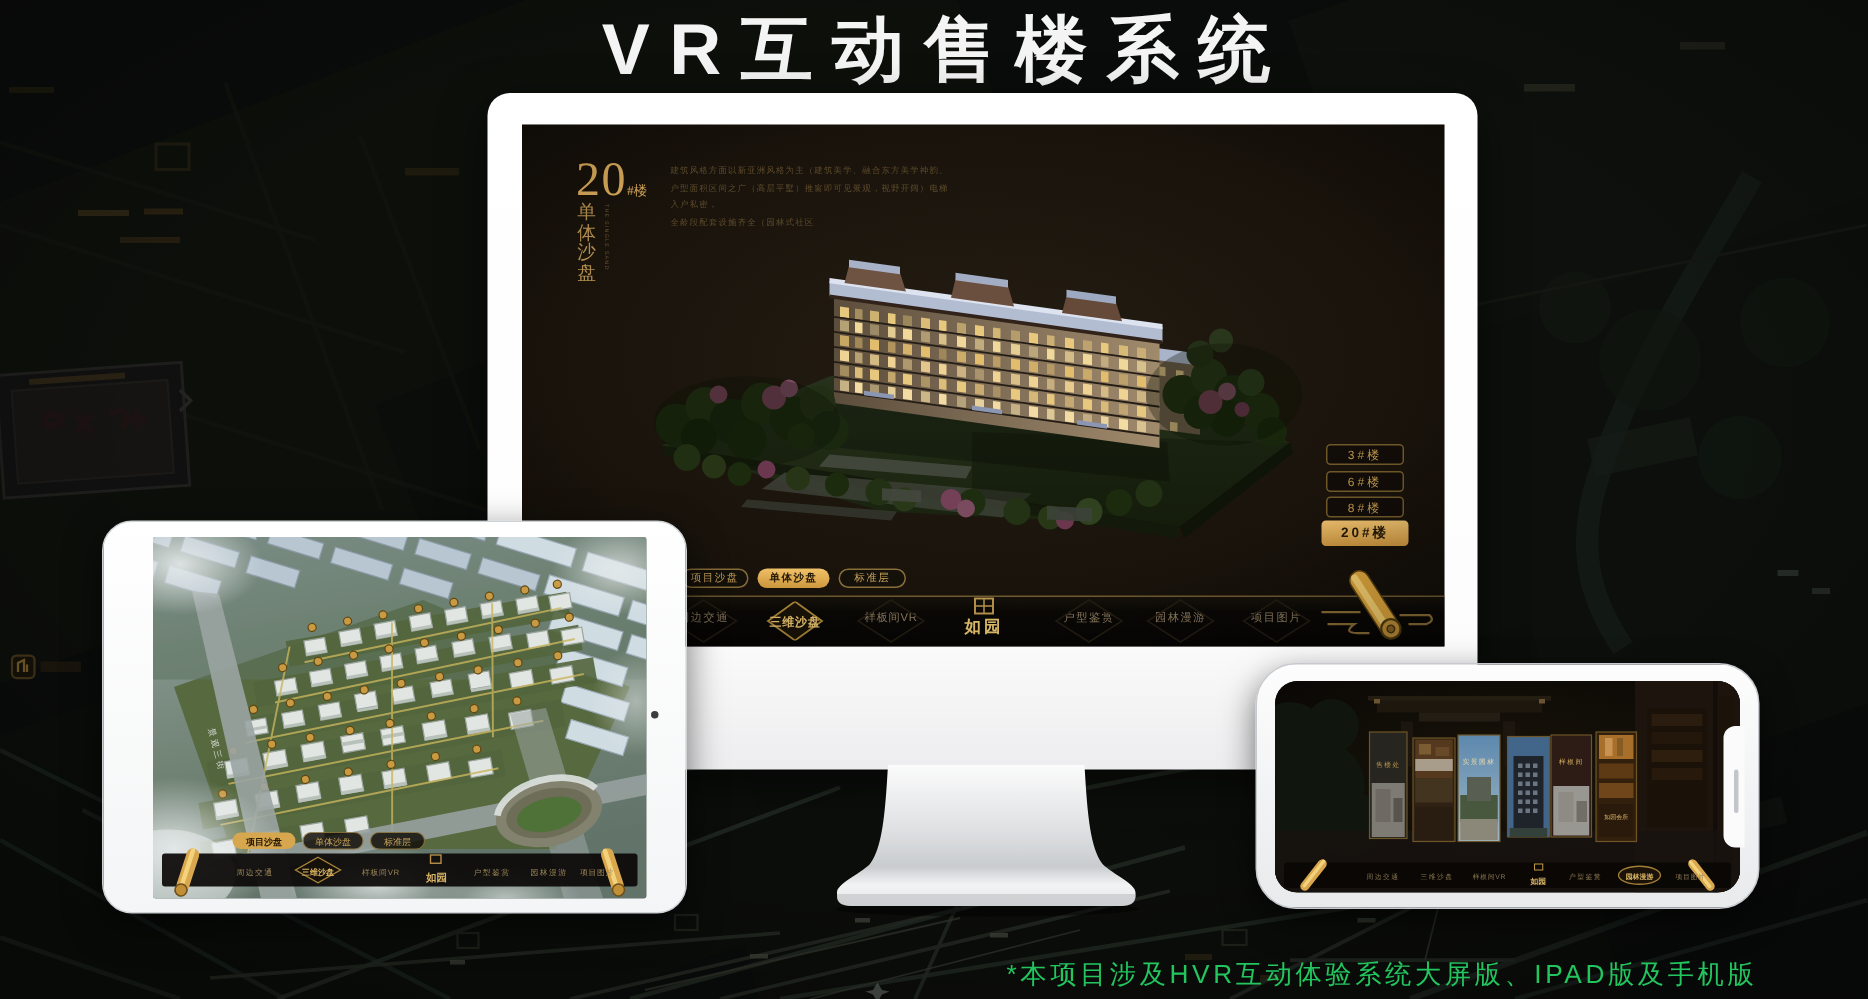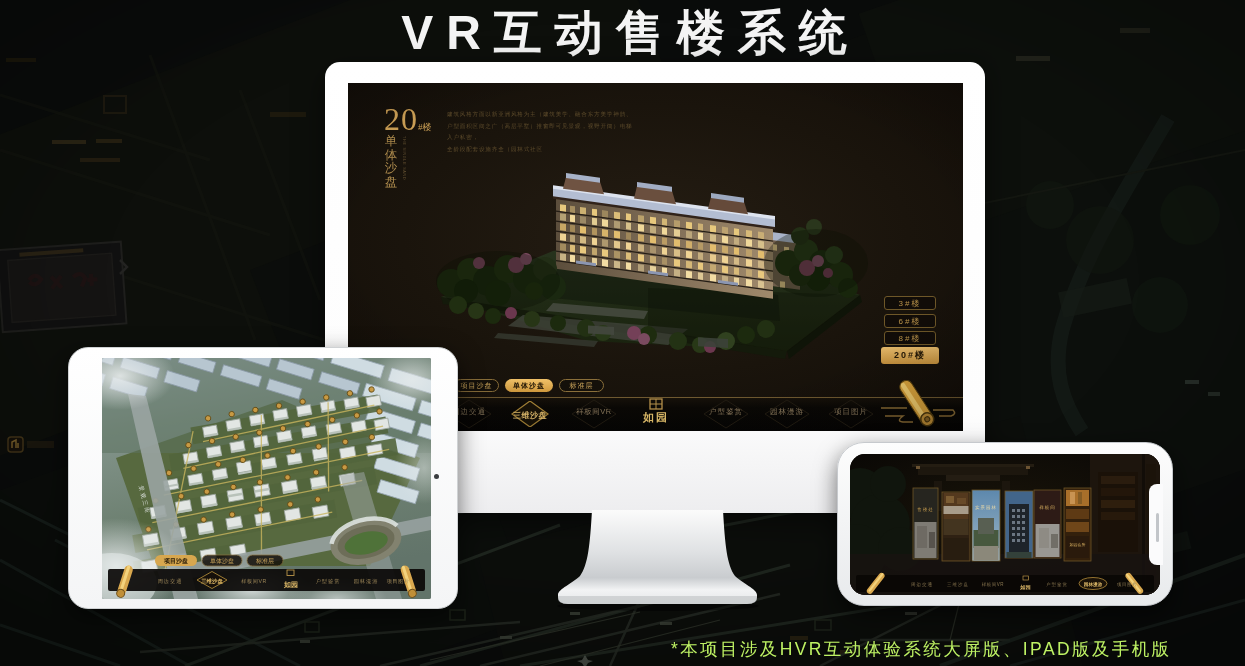--- a/index.html
+++ b/index.html
@@ -906,13 +906,13 @@
 
         <rect width="310" height="141" fill="none"></rect>
       </svg>
     </div>
   </div>
 
   <div class="abs" style="left:311px;top:41px;width:14px;height:81px;background:#fbfbfc;border-radius:8px 0 0 8px;"></div>
   <div class="abs" style="left:318px;top:70px;width:3px;height:29px;background:#c2c5c9;border-radius:2px;"></div>
 </div>
 
-<div class="abs" style="left:671px;top:637px;color:#bef264;font-size:17.5px;letter-spacing:2.4px;">*本项目涉及HVR互动体验系统大屏版、IPAD版及手机版</div>
+<div class="abs" style="left:671px;top:637px;color:#22c55e;font-size:17.5px;letter-spacing:2.4px;">*本项目涉及HVR互动体验系统大屏版、IPAD版及手机版</div>
 
 </body></html>

